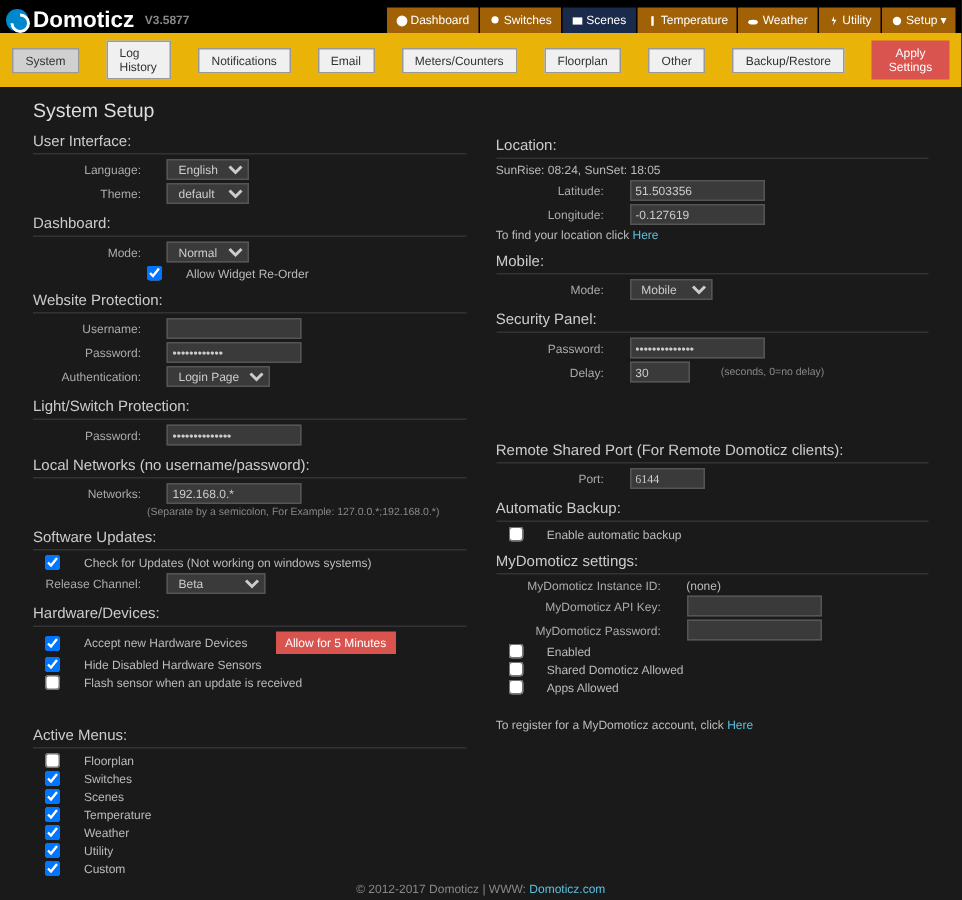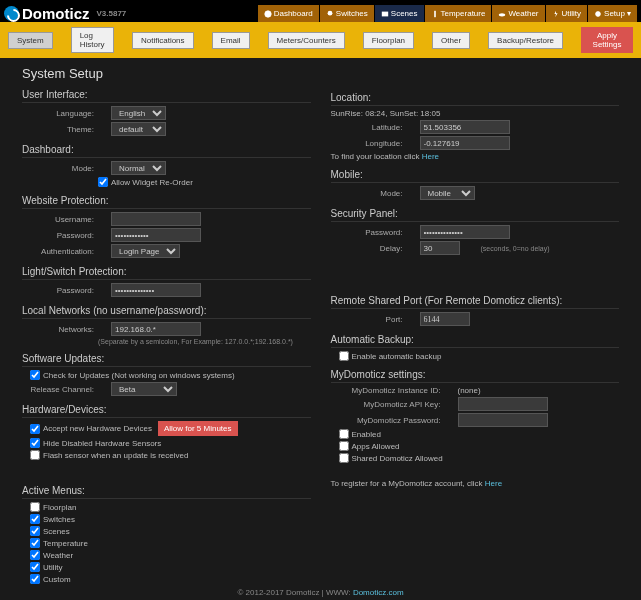--- a/index.html
+++ b/index.html
@@ -19,21 +19,21 @@
 .apply-btn{background:#d9534f;color:#fff;padding:4px 10px;font-size:8px;margin-left:auto;border:none;cursor:pointer}
 .content{padding:8px 22px;display:flex;gap:20px}
 .col{flex:1}
 h2{color:#ddd;font-size:13px;font-weight:normal;margin-bottom:8px}
 h3{color:#ccc;font-size:10px;font-weight:normal;margin:8px 0 3px;border-bottom:1px solid #333;padding-bottom:2px}
 .row{display:flex;align-items:center;margin:2px 0;gap:17px}
 .lbl{text-align:right;width:72px;font-size:8px;color:#aaa}
 select,input[type=text],input[type=password]{background:#3a3a3a;border:1px solid #555;color:#ccc;font-size:8px;padding:1px 3px;height:14px}
 select{min-width:55px}
 input[type=text],input[type=password]{width:90px}
-.chk{display:flex;align-items:center;gap:3px;font-size:8px;margin:2px 0 2px 8px}
+.chk{display:flex;align-items:center;gap:16px;font-size:8px;margin:2px 0 2px 8px}
 .chk input{width:10px;height:10px}
 .hint{font-size:7px;color:#888;margin-left:4px}
 .hint-below{font-size:7px;color:#888;margin-left:76px}
 .link{color:#5bc0de;cursor:pointer}
 .allow-btn{background:#d9534f;color:#fff;padding:3px 6px;font-size:8px;border:none;cursor:pointer;margin-left:3px}
 .footer{position:absolute;bottom:3px;width:641px;text-align:center;font-size:8px;color:#888}
 .ic{fill:#fff}
 </style>
 </head>
 <body>
@@ -260,25 +260,25 @@
     <div class="row">
         <span class="lbl" style="width:110px">MyDomoticz Password:</span>
         <input type="password" style="">
       </div>
     <div class="chk">
         <input type="checkbox" style="">
         <span>Enabled</span>
       </div>
     <div class="chk">
         <input type="checkbox" style="">
+        <span>Shared Domoticz Allowed</span>
+      </div>
+    <div class="chk">
+        <input type="checkbox" style="">
         <span>Apps Allowed</span>
-      </div>
-    <div class="chk">
-        <input type="checkbox" style="">
-        <span>Shared Domoticz Allowed</span>
       </div>
     <div style="font-size:8px;margin-top:16px"><span>To register for a MyDomoticz account, click</span> <span class="link">Here</span></div>
   </div>
 </div>
 
 <div class="footer">
   <span>© 2012-2017 Domoticz | WWW:</span>
   <span class="link">Domoticz.com</span>
 </div>
 

